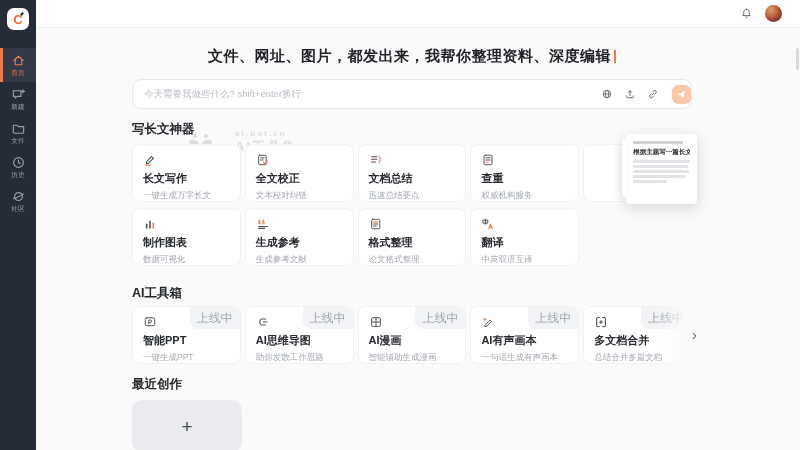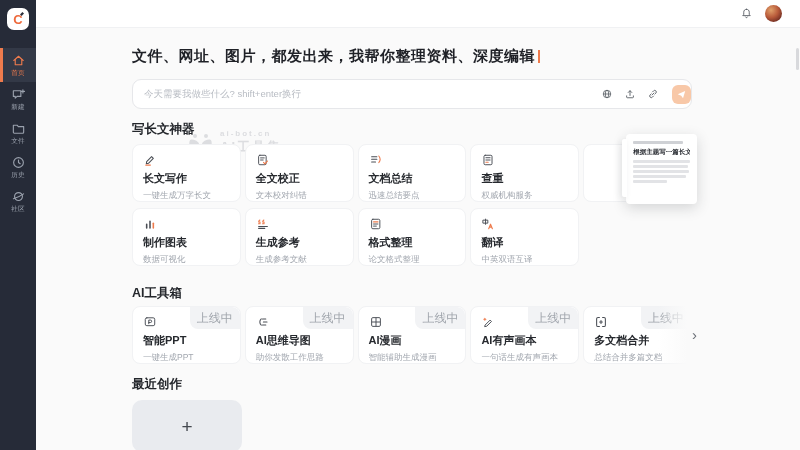--- a/index.html
+++ b/index.html
@@ -27,35 +27,35 @@
   .bell { width:13px; height:13px; color:#555a62; cursor:pointer; }
   .bell svg { width:13px; height:13px; display:block; }
   .avatar { width:17px; height:17px; border-radius:50%; cursor:pointer;
     background:radial-gradient(circle at 35% 30%, #e0a06a 0%, #b85a3a 45%, #6e2c22 80%, #471b15 100%); }
 
   
   .main { position:absolute; left:36px; top:28px; width:764px; height:422px; background:#fafafa;
     padding-left:96px; overflow:hidden; }
   .content { width:560px; position:relative; }
 
-  .hero { margin-top:18px; font-size:15px; font-weight:bold; color:#1f2127;
+  .hero { margin-top:18px; text-align:center; font-size:15px; font-weight:bold; color:#1f2127;
     letter-spacing:.5px; line-height:20px; }
   .cursor { display:inline-block; width:2px; height:13px; background:#ee7b4d; margin-left:3px; vertical-align:-2px; }
 
   .composer { margin-top:13px; width:560px; height:30px; background:#fff; border:1px solid #e6e7ea;
     border-radius:9px; display:flex; align-items:center; padding:0 0 0 11px; cursor:text; }
   .ph { flex:1; font-size:9.5px; color:#b8bcc3; }
   .c-icons { display:flex; align-items:center; gap:11px; }
   .cicon { width:12px; height:12px; color:#585d64; cursor:pointer; }
   .cicon svg { width:12px; height:12px; display:block; }
   .send { width:19px; height:19px; border:none; border-radius:6px; background:#f8c8a8; display:flex;
     align-items:center; justify-content:center; cursor:pointer; margin-left:2px; }
   .send svg { width:11px; height:11px; display:block; }
 
-  .watermark { position:absolute; left:56px; top:83px; display:flex; align-items:center; gap:6px;
+  .watermark { position:absolute; left:56px; top:83px; display:flex; align-items:center; gap:21px;
     pointer-events:none; z-index:1; }
   .wm-logo { width:26px; height:20px; position:relative; }
   .wm-logo i { position:absolute; background:#dcdde0; }
   .wm-logo i.a { left:1px; top:7px; width:11px; height:11px; border-radius:2px 7px 2px 7px; transform:rotate(8deg); }
   .wm-logo i.b { left:13px; top:7px; width:11px; height:11px; border-radius:7px 2px 7px 2px; transform:rotate(-8deg); }
   .wm-logo i.c { left:5px; top:1px; width:4px; height:4px; border-radius:50%; }
   .wm-logo i.d { left:16px; top:1px; width:4px; height:4px; border-radius:50%; }
   .wm1 { font-size:8px; letter-spacing:2px; color:#dcdde0; font-weight:bold; }
   .wm2 { font-size:13px; font-weight:bold; color:#dcdde0; letter-spacing:2px; }
 

